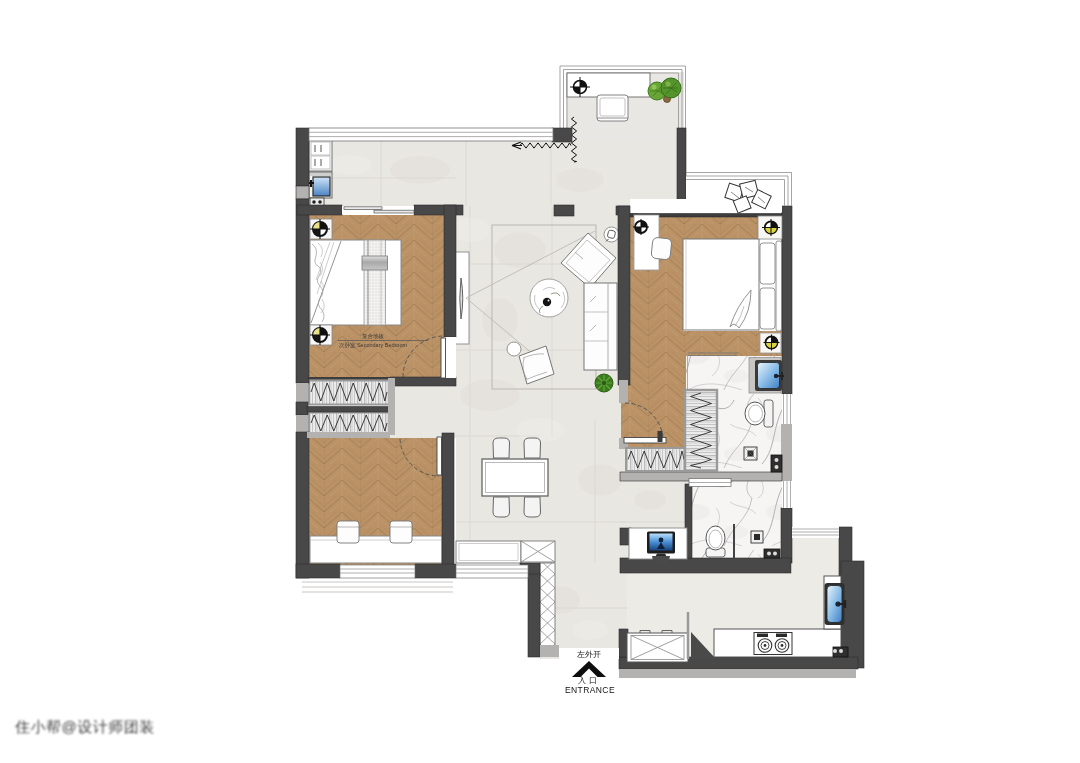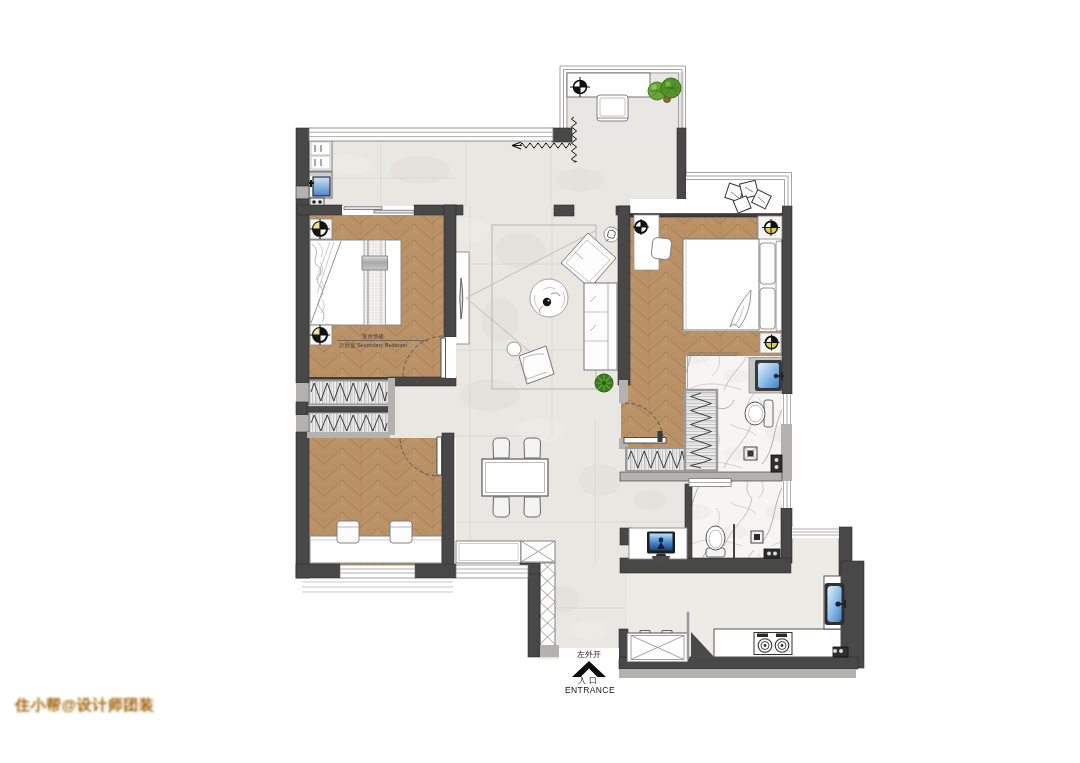--- a/index.html
+++ b/index.html
@@ -637,13 +637,13 @@
 <path d="M572,677 L589,661 L606,677 L597.5,677 L589,668.5 L580.5,677 Z" fill="#0d0d0d"></path>
 
 <text x="589" y="656.5" font-size="8" fill="#222" text-anchor="middle">左外开</text>
 
 <text x="589" y="683" font-size="8" fill="#111" text-anchor="middle" letter-spacing="3">入口</text>
 
 <text x="590" y="693" font-size="8.5" fill="#111" text-anchor="middle" letter-spacing="0.4">ENTRANCE</text>
 
 </svg>
 
-<div class="t" style="position:absolute;left:15px;top:696px;font-size:15px;color:#a16207;letter-spacing:0.5px;filter:blur(0.8px);font-weight:bold;">住小帮@设计师团装</div>
+<div class="t" style="position:absolute;left:15px;top:718px;font-size:15px;color:#404040;letter-spacing:0.5px;filter:blur(0.8px);">住小帮@设计师团装</div>
 
 </body></html>

